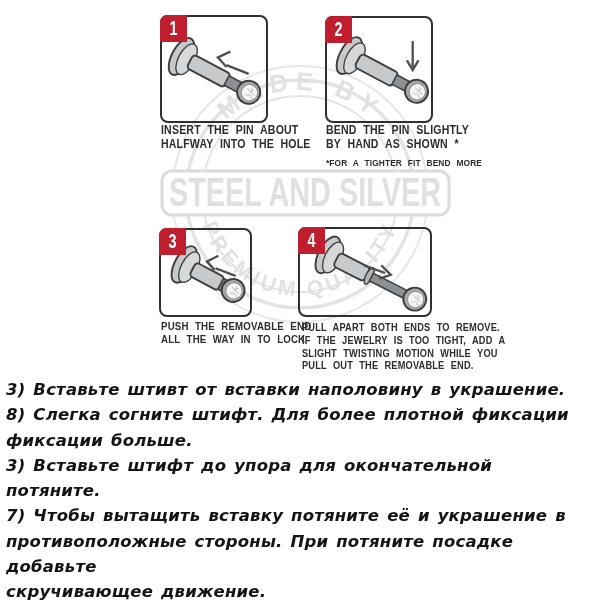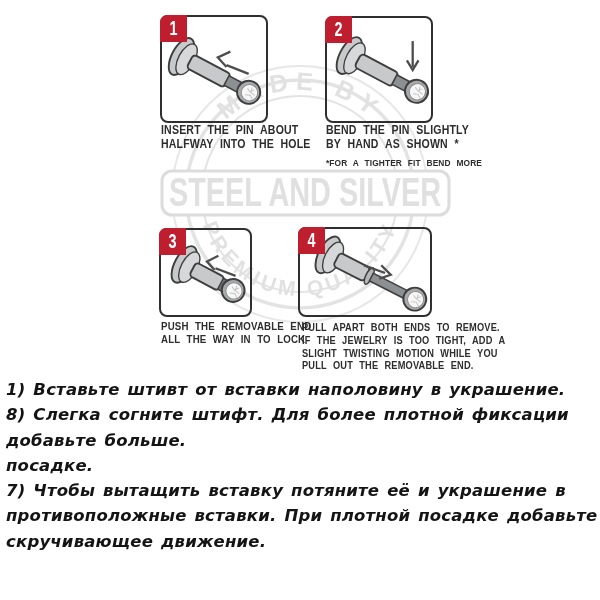--- a/index.html
+++ b/index.html
@@ -148,22 +148,23 @@
     </svg>
   </div>
   <div class="cap c4">
     <div>PULL APART BOTH ENDS TO REMOVE.</div>
     <div>IF THE JEWELRY IS TOO TIGHT,  ADD A</div>
     <div>SLIGHT TWISTING MOTION WHILE YOU</div>
     <div>PULL OUT THE REMOVABLE END.</div>
   </div>
 
   <div class="ru">
-    <div>1) Вставьте штивт от вставки наполовину в украшение.</div>
+    <div>3) Вставьте штивт от вставки наполовину в украшение.</div>
     <div>8) Слегка согните штифт. Для более плотной фиксации</div>
-    <div>добавьте больше.</div>
-    <div>посадке.</div>
+    <div>фиксации больше.</div>
+    <div>3) Вставьте штифт до упора для окончательной</div>
+    <div>потяните.</div>
     <div>7) Чтобы вытащить вставку потяните её и украшение в</div>
-    <div>противоположные вставки. При плотной посадке добавьте</div>
+    <div>противоположные стороны. При потяните посадке добавьте</div>
     <div>скручивающее движение.</div>
   </div>
 
 </div>
 
 </body></html>

